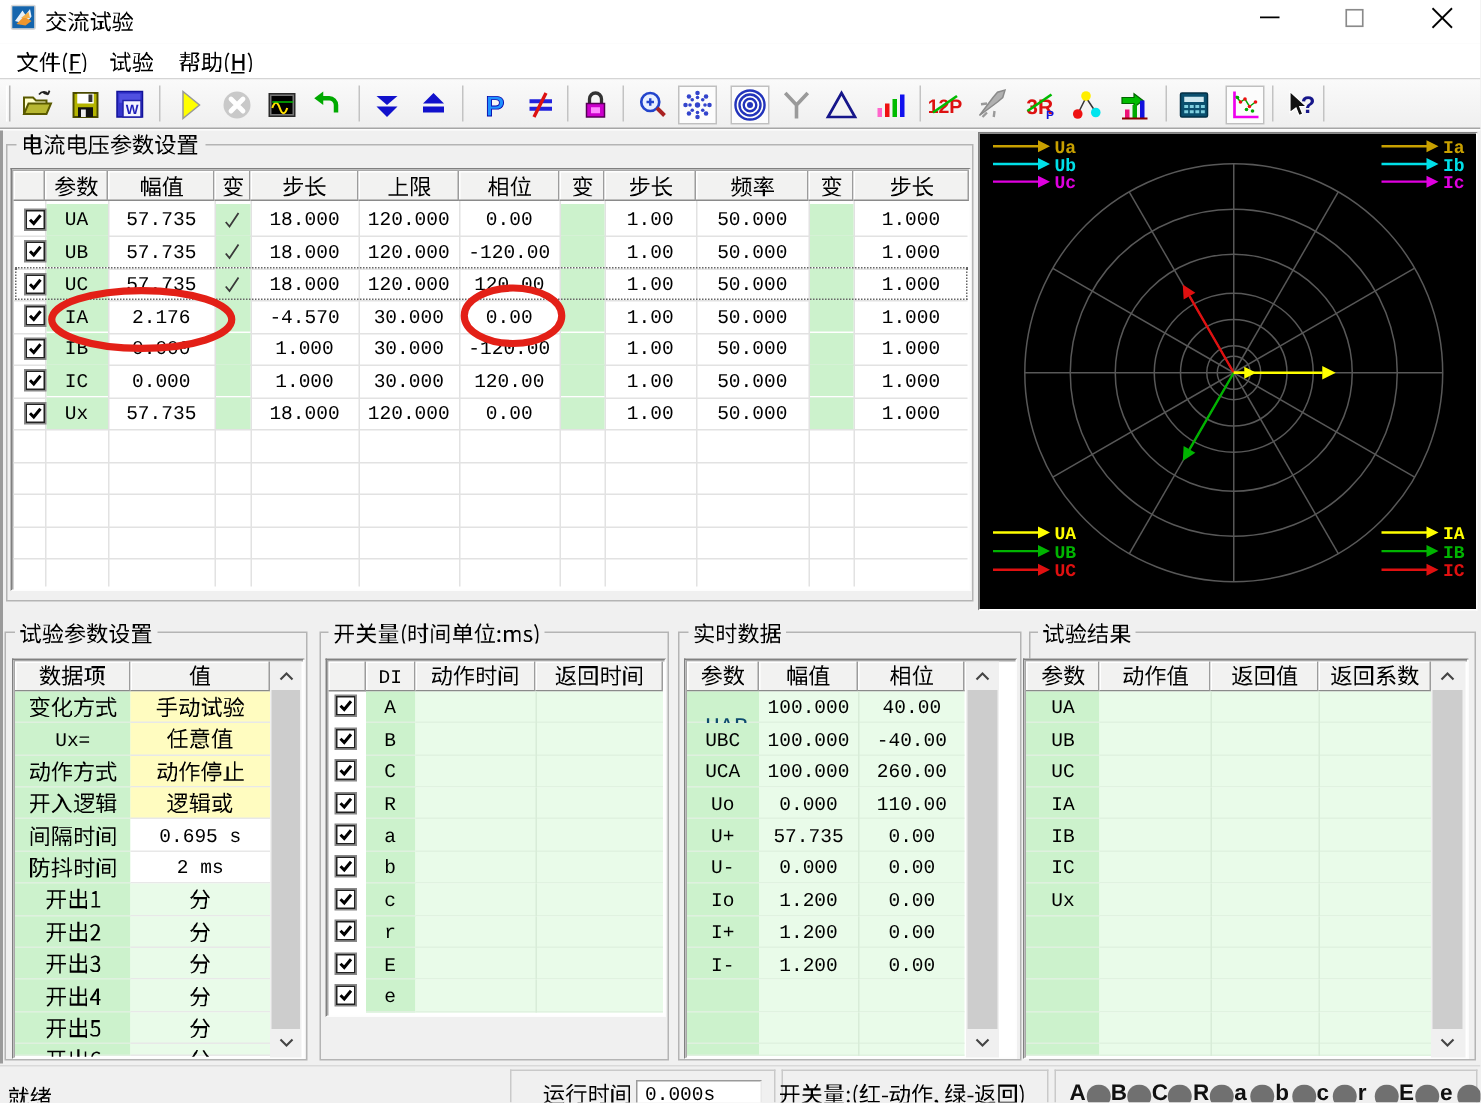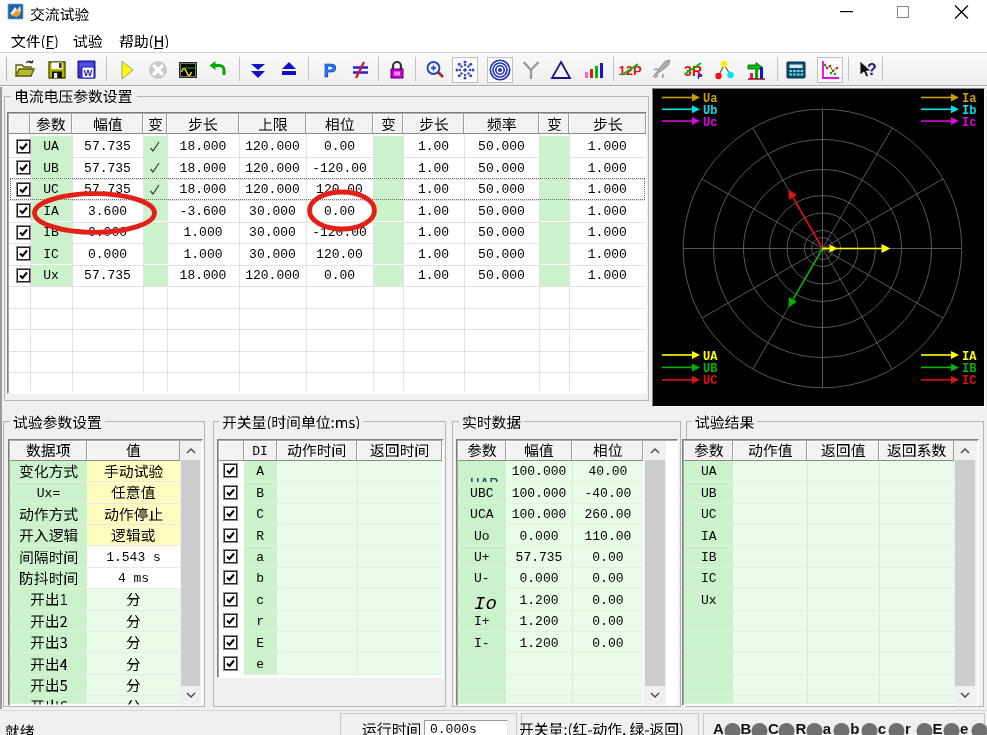--- a/index.html
+++ b/index.html
@@ -395,22 +395,22 @@
     <div class="mt" style="left:587.8px;top:183.0px;font-size:13px;color:#000;">1.000</div>
     <div class="cell" style="left:30.5px;top:200.0px;width:41.5px;height:21.0px;background:#ccf2cc"></div>
     <div class="cell" style="left:143.5px;top:200.0px;width:23.5px;height:21.0px;background:#ccf2cc"></div>
     <div class="cell" style="left:373.5px;top:200.0px;width:29.5px;height:21.0px;background:#ccf2cc"></div>
     <div class="cell" style="left:539.5px;top:200.0px;width:29.5px;height:21.0px;background:#ccf2cc"></div>
     <div class="cb" style="left:16.5px;top:204.0px"></div>
     <svg class="z" style="left:17.5px;top:205.0px" width="11" height="11" viewBox="0 0 11 11">
       <path d="M2 5.5 L4.5 8 L9 2.5" fill="none" stroke="#000" stroke-width="2"></path>
     </svg>
     <div class="mt" style="left:43.2px;top:204.5px;font-size:13px;color:#000;">IA</div>
-    <div class="mt" style="left:88.0px;top:204.5px;font-size:13px;color:#000;">3.600</div>
-    <div class="mt" style="left:179.6px;top:204.5px;font-size:13px;color:#000;">-3.600</div>
+    <div class="mt" style="left:88.0px;top:204.5px;font-size:13px;color:#000;">2.176</div>
+    <div class="mt" style="left:179.6px;top:204.5px;font-size:13px;color:#000;">-4.570</div>
     <div class="mt" style="left:249.1px;top:204.5px;font-size:13px;color:#000;">30.000</div>
     <div class="mt" style="left:323.9px;top:204.5px;font-size:13px;color:#000;">0.00</div>
     <div class="mt" style="left:417.9px;top:204.5px;font-size:13px;color:#000;">1.00</div>
     <div class="mt" style="left:478.1px;top:204.5px;font-size:13px;color:#000;">50.000</div>
     <div class="mt" style="left:587.8px;top:204.5px;font-size:13px;color:#000;">1.000</div>
     <div class="cell" style="left:30.5px;top:221.5px;width:41.5px;height:21.0px;background:#ccf2cc"></div>
     <div class="cell" style="left:143.5px;top:221.5px;width:23.5px;height:21.0px;background:#ccf2cc"></div>
     <div class="cell" style="left:373.5px;top:221.5px;width:29.5px;height:21.0px;background:#ccf2cc"></div>
     <div class="cell" style="left:539.5px;top:221.5px;width:29.5px;height:21.0px;background:#ccf2cc"></div>
     <div class="cb" style="left:16.5px;top:225.5px"></div>
@@ -573,27 +573,27 @@
       <use href="#c_kairu" fill="#000"></use>
     </svg>
     <svg class="z" style="left:111.3px;top:528.2px" width="44.4" height="14.8" viewBox="0 0 88.8 29.6">
       <use href="#c_luojihuo" fill="#000"></use>
     </svg>
     <div class="cell" style="left:10px;top:546.4px;width:77px;height:21.4px;background:#ccf2cc;border-bottom:1px solid #dff0df"></div>
     <div class="cell" style="left:87px;top:546.4px;width:93px;height:21.4px;background:#fff;border-bottom:1px solid #e8e8e8"></div>
     <svg class="z" style="left:18.9px;top:549.6px" width="59.2" height="14.8" viewBox="0 0 118.4 29.6">
       <use href="#c_jiange" fill="#000"></use>
     </svg>
-    <div class="mt" style="left:106.2px;top:550.9px;font-size:13px;color:#000;">1.543 s</div>
+    <div class="mt" style="left:106.2px;top:550.9px;font-size:13px;color:#000;">0.695 s</div>
     <div class="cell" style="left:10px;top:567.8px;width:77px;height:21.4px;background:#ccf2cc;border-bottom:1px solid #dff0df"></div>
     <div class="cell" style="left:87px;top:567.8px;width:93px;height:21.4px;background:#fff;border-bottom:1px solid #e8e8e8"></div>
     <svg class="z" style="left:18.9px;top:571.0px" width="59.2" height="14.8" viewBox="0 0 118.4 29.6">
       <use href="#c_fangdou" fill="#000"></use>
     </svg>
-    <div class="mt" style="left:117.9px;top:572.3px;font-size:13px;color:#000;">4 ms</div>
+    <div class="mt" style="left:117.9px;top:572.3px;font-size:13px;color:#000;">2 ms</div>
     <div class="cell" style="left:10px;top:589.2px;width:77px;height:21.4px;background:#ccf2cc;border-bottom:1px solid #dff0df"></div>
     <div class="cell" style="left:87px;top:589.2px;width:93px;height:21.4px;background:#e9fbe9;border-bottom:1px solid #e8e8e8"></div>
     <svg class="z" style="left:29.6px;top:592.4px" width="37.8" height="14.8" viewBox="0 0 75.6 29.6">
       <use href="#c_kc1" fill="#000"></use>
     </svg>
     <svg class="z" style="left:126.1px;top:592.4px" width="14.8" height="14.8" viewBox="0 0 29.6 29.6">
       <use href="#c_fen" fill="#000"></use>
     </svg>
     <div class="cell" style="left:10px;top:610.6px;width:77px;height:21.4px;background:#ccf2cc;border-bottom:1px solid #dff0df"></div>
     <div class="cell" style="left:87px;top:610.6px;width:93px;height:21.4px;background:#e9fbe9;border-bottom:1px solid #e8e8e8"></div>
@@ -790,21 +790,21 @@
     <div class="mt" style="left:592.3px;top:550.9px;font-size:13px;color:#000;">0.00</div>
     <div class="cell" style="left:458px;top:567.8px;width:47.6px;height:21.4px;background:#ccf2cc;border-bottom:1px solid #dff0df"></div>
     <div class="cell" style="left:505.6px;top:567.8px;width:137.9px;height:21.4px;background:#e9fbe9;border-bottom:1px solid #e0f2e0"></div>
     <div class="abs" style="left:572.3px;top:567.8px;width:1px;height:21.4px;background:#d8ecd8"></div>
     <div class="mt" style="left:474.0px;top:572.3px;font-size:13px;color:#000;">U-</div>
     <div class="mt" style="left:519.5px;top:572.3px;font-size:13px;color:#000;">0.000</div>
     <div class="mt" style="left:592.3px;top:572.3px;font-size:13px;color:#000;">0.00</div>
     <div class="cell" style="left:458px;top:589.2px;width:47.6px;height:21.4px;background:#ccf2cc;border-bottom:1px solid #dff0df"></div>
     <div class="cell" style="left:505.6px;top:589.2px;width:137.9px;height:21.4px;background:#e9fbe9;border-bottom:1px solid #e0f2e0"></div>
     <div class="abs" style="left:572.3px;top:589.2px;width:1px;height:21.4px;background:#d8ecd8"></div>
-    <div class="mt" style="left:474.0px;top:593.7px;font-size:19px;color:#000;font-style:italic;">Io</div>
+    <div class="mt" style="left:474.0px;top:593.7px;font-size:13px;color:#000;">Io</div>
     <div class="mt" style="left:519.5px;top:593.7px;font-size:13px;color:#000;">1.200</div>
     <div class="mt" style="left:592.3px;top:593.7px;font-size:13px;color:#000;">0.00</div>
     <div class="cell" style="left:458px;top:610.6px;width:47.6px;height:21.4px;background:#ccf2cc;border-bottom:1px solid #dff0df"></div>
     <div class="cell" style="left:505.6px;top:610.6px;width:137.9px;height:21.4px;background:#e9fbe9;border-bottom:1px solid #e0f2e0"></div>
     <div class="abs" style="left:572.3px;top:610.6px;width:1px;height:21.4px;background:#d8ecd8"></div>
     <div class="mt" style="left:474.0px;top:615.1px;font-size:13px;color:#000;">I+</div>
     <div class="mt" style="left:519.5px;top:615.1px;font-size:13px;color:#000;">1.200</div>
     <div class="mt" style="left:592.3px;top:615.1px;font-size:13px;color:#000;">0.00</div>
     <div class="cell" style="left:458px;top:632.0px;width:47.6px;height:21.4px;background:#ccf2cc;border-bottom:1px solid #dff0df"></div>
     <div class="cell" style="left:505.6px;top:632.0px;width:137.9px;height:21.4px;background:#e9fbe9;border-bottom:1px solid #e0f2e0"></div>

